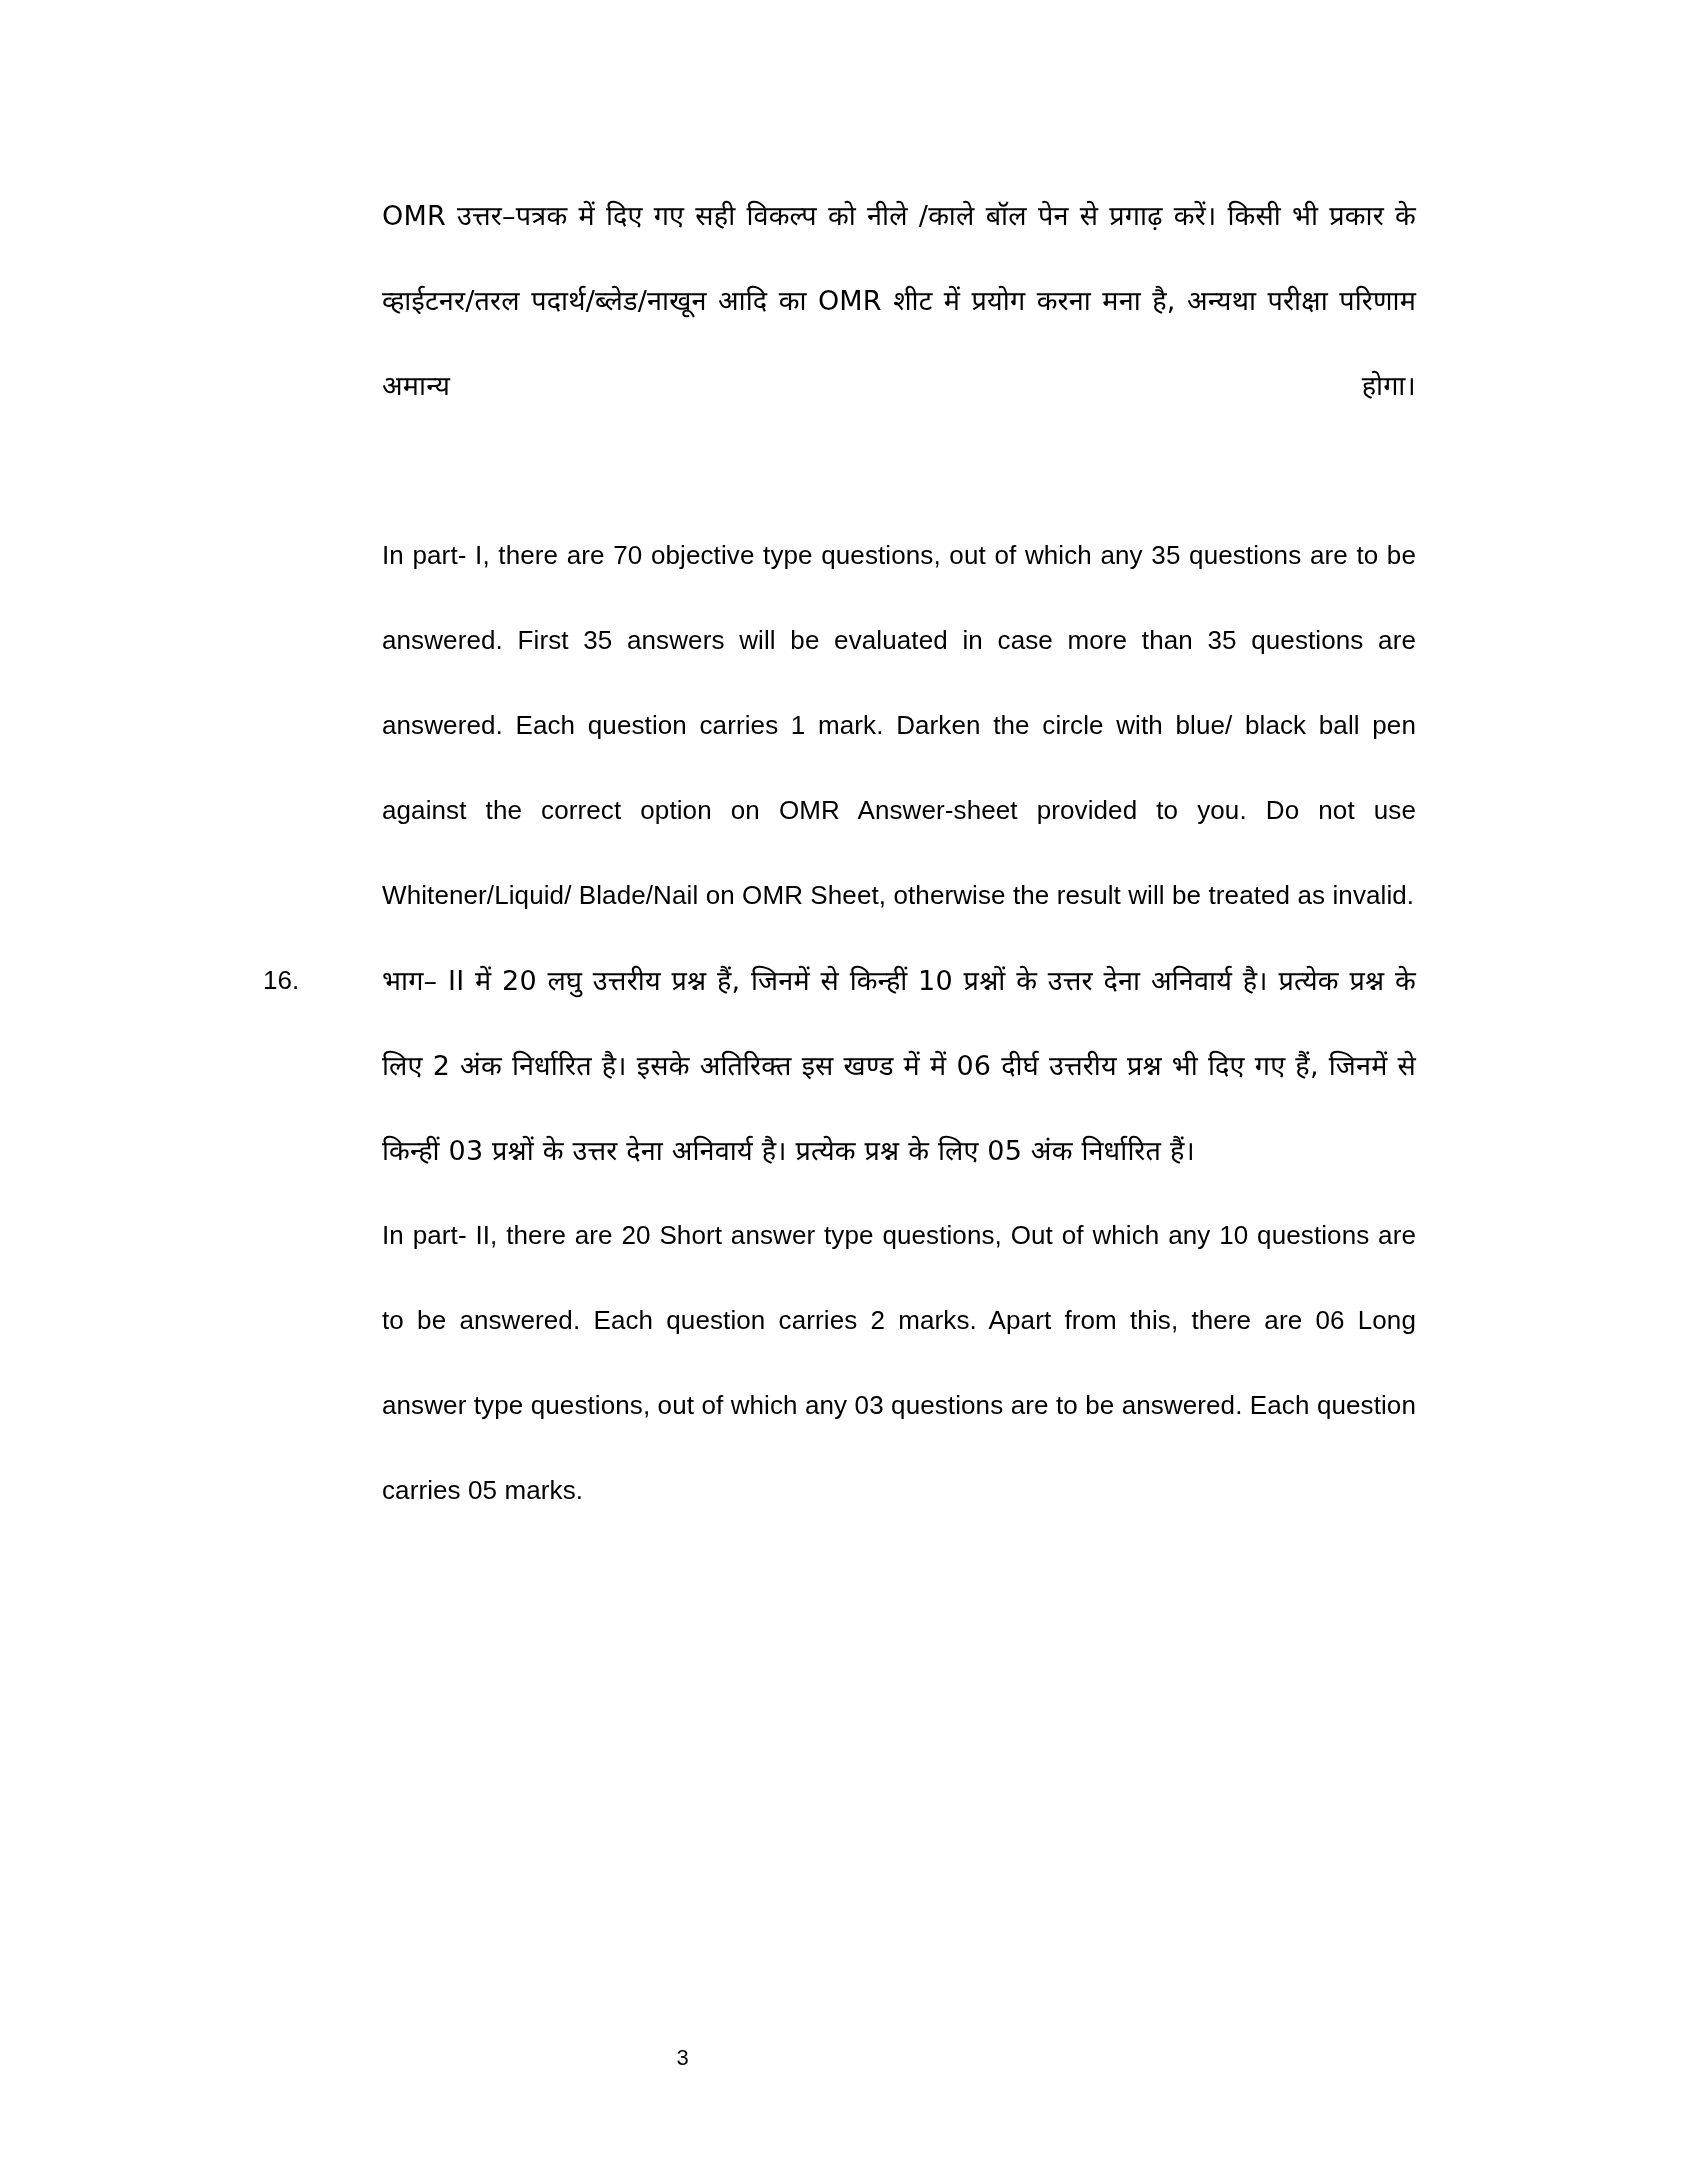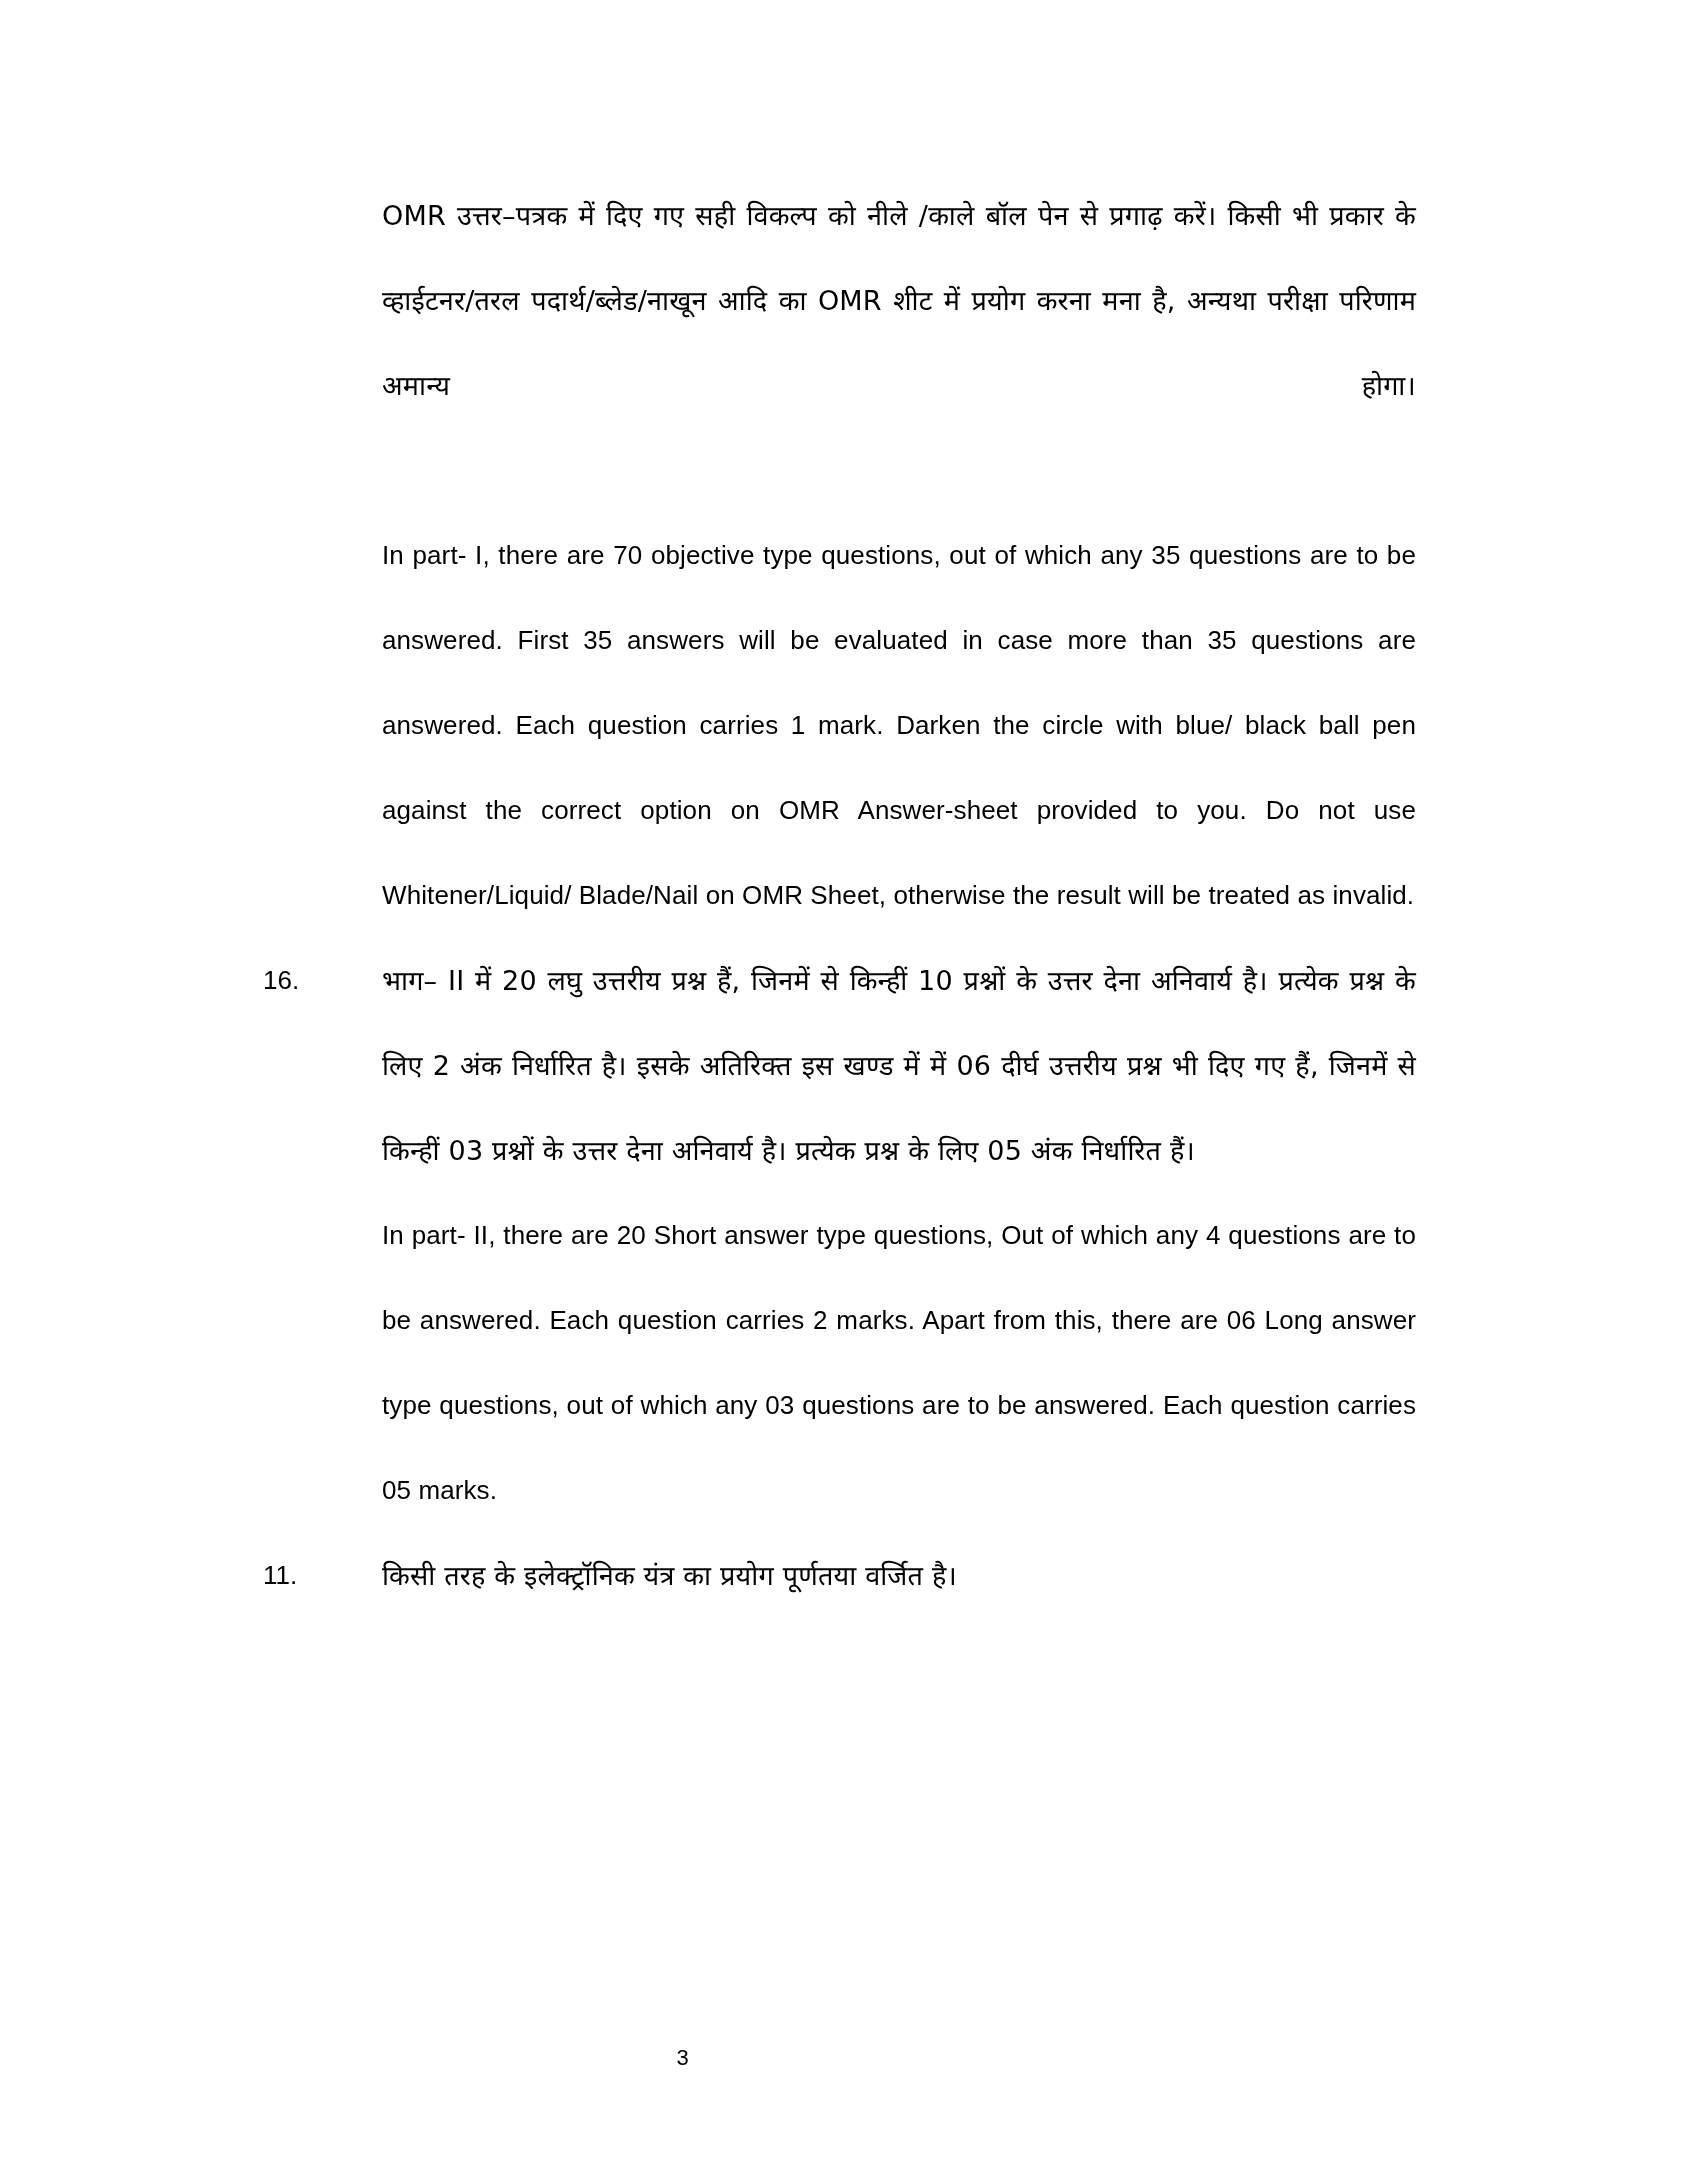--- a/index.html
+++ b/index.html
@@ -100,26 +100,22 @@
       <p class="para english nostretch">In part- I, there are 70 objective type questions, out of which any 35 questions are to be answered. First 35 answers will be evaluated in case more than 35 questions are answered. Each question carries 1 mark. Darken the circle with blue/ black ball pen against the correct option on OMR Answer-sheet provided to you. Do not use Whitener/Liquid/ Blade/Nail on OMR Sheet, otherwise the result will be treated as invalid.</p>
     </div>
 
     <div class="block">
       <div class="num">16.</div>
       <p class="para hindi nostretch">भाग– II में 20 लघु उत्तरीय प्रश्न हैं, जिनमें से किन्हीं 10 प्रश्नों के उत्तर देना अनिवार्य है। प्रत्येक प्रश्न के लिए 2 अंक निर्धारित है। इसके अतिरिक्त इस खण्ड में में 06 दीर्घ उत्तरीय प्रश्न भी दिए गए हैं, जिनमें से किन्हीं 03 प्रश्नों के उत्तर देना अनिवार्य है। प्रत्येक प्रश्न के लिए 05 अंक निर्धारित हैं।</p>
     </div>
 
     <div class="block">
       <div class="num blank">&nbsp;</div>
-      <p class="para english nostretch">In part- II, there are 20 Short answer type questions, Out of which any 4 questions are to be answered. Each question carries  2 marks. Apart from this, there are 06 Long answer type questions, out of which any 03 questions are to be answered. Each question carries  05 marks.</p>
+      <p class="para english nostretch">In part- II, there are 20 Short answer type questions, Out of which any 10 questions are to be answered. Each question carries  2 marks. Apart from this, there are 06 Long answer type questions, out of which any 03 questions are to be answered. Each question carries  05 marks.</p>
     </div>
 
-    <div class="block">
-      <div class="num">11.</div>
-      <p class="para hindi nojust nostretch">किसी तरह के इलेक्ट्रॉनिक यंत्र का प्रयोग पूर्णतया वर्जित है।</p>
-    </div>
 
 
   </div>
 
   <div class="footer">3</div>
 </div>
 
 
 </body></html>

